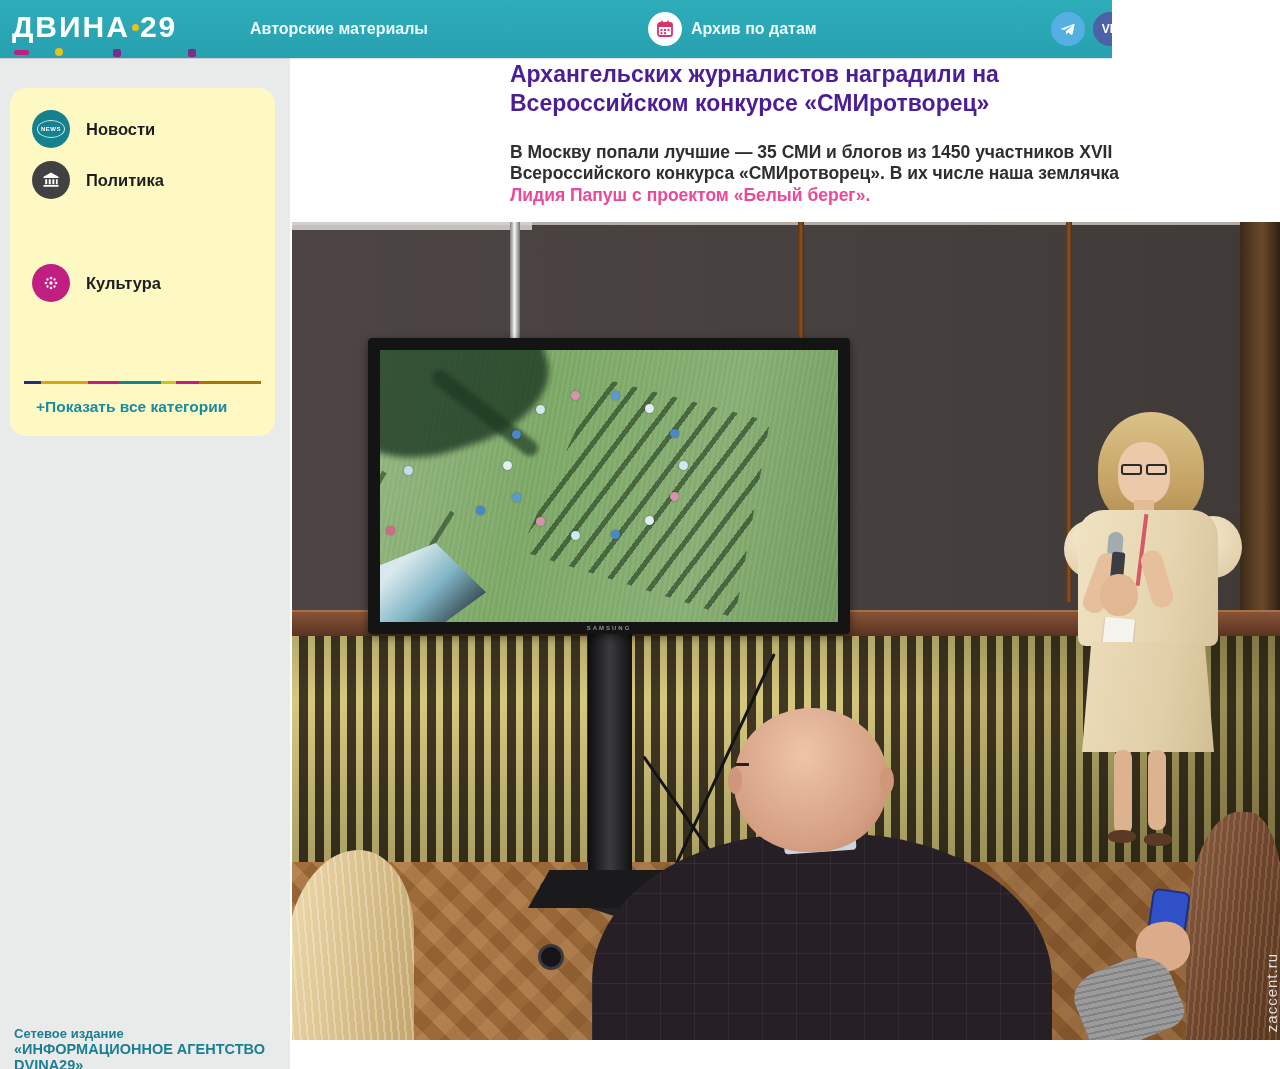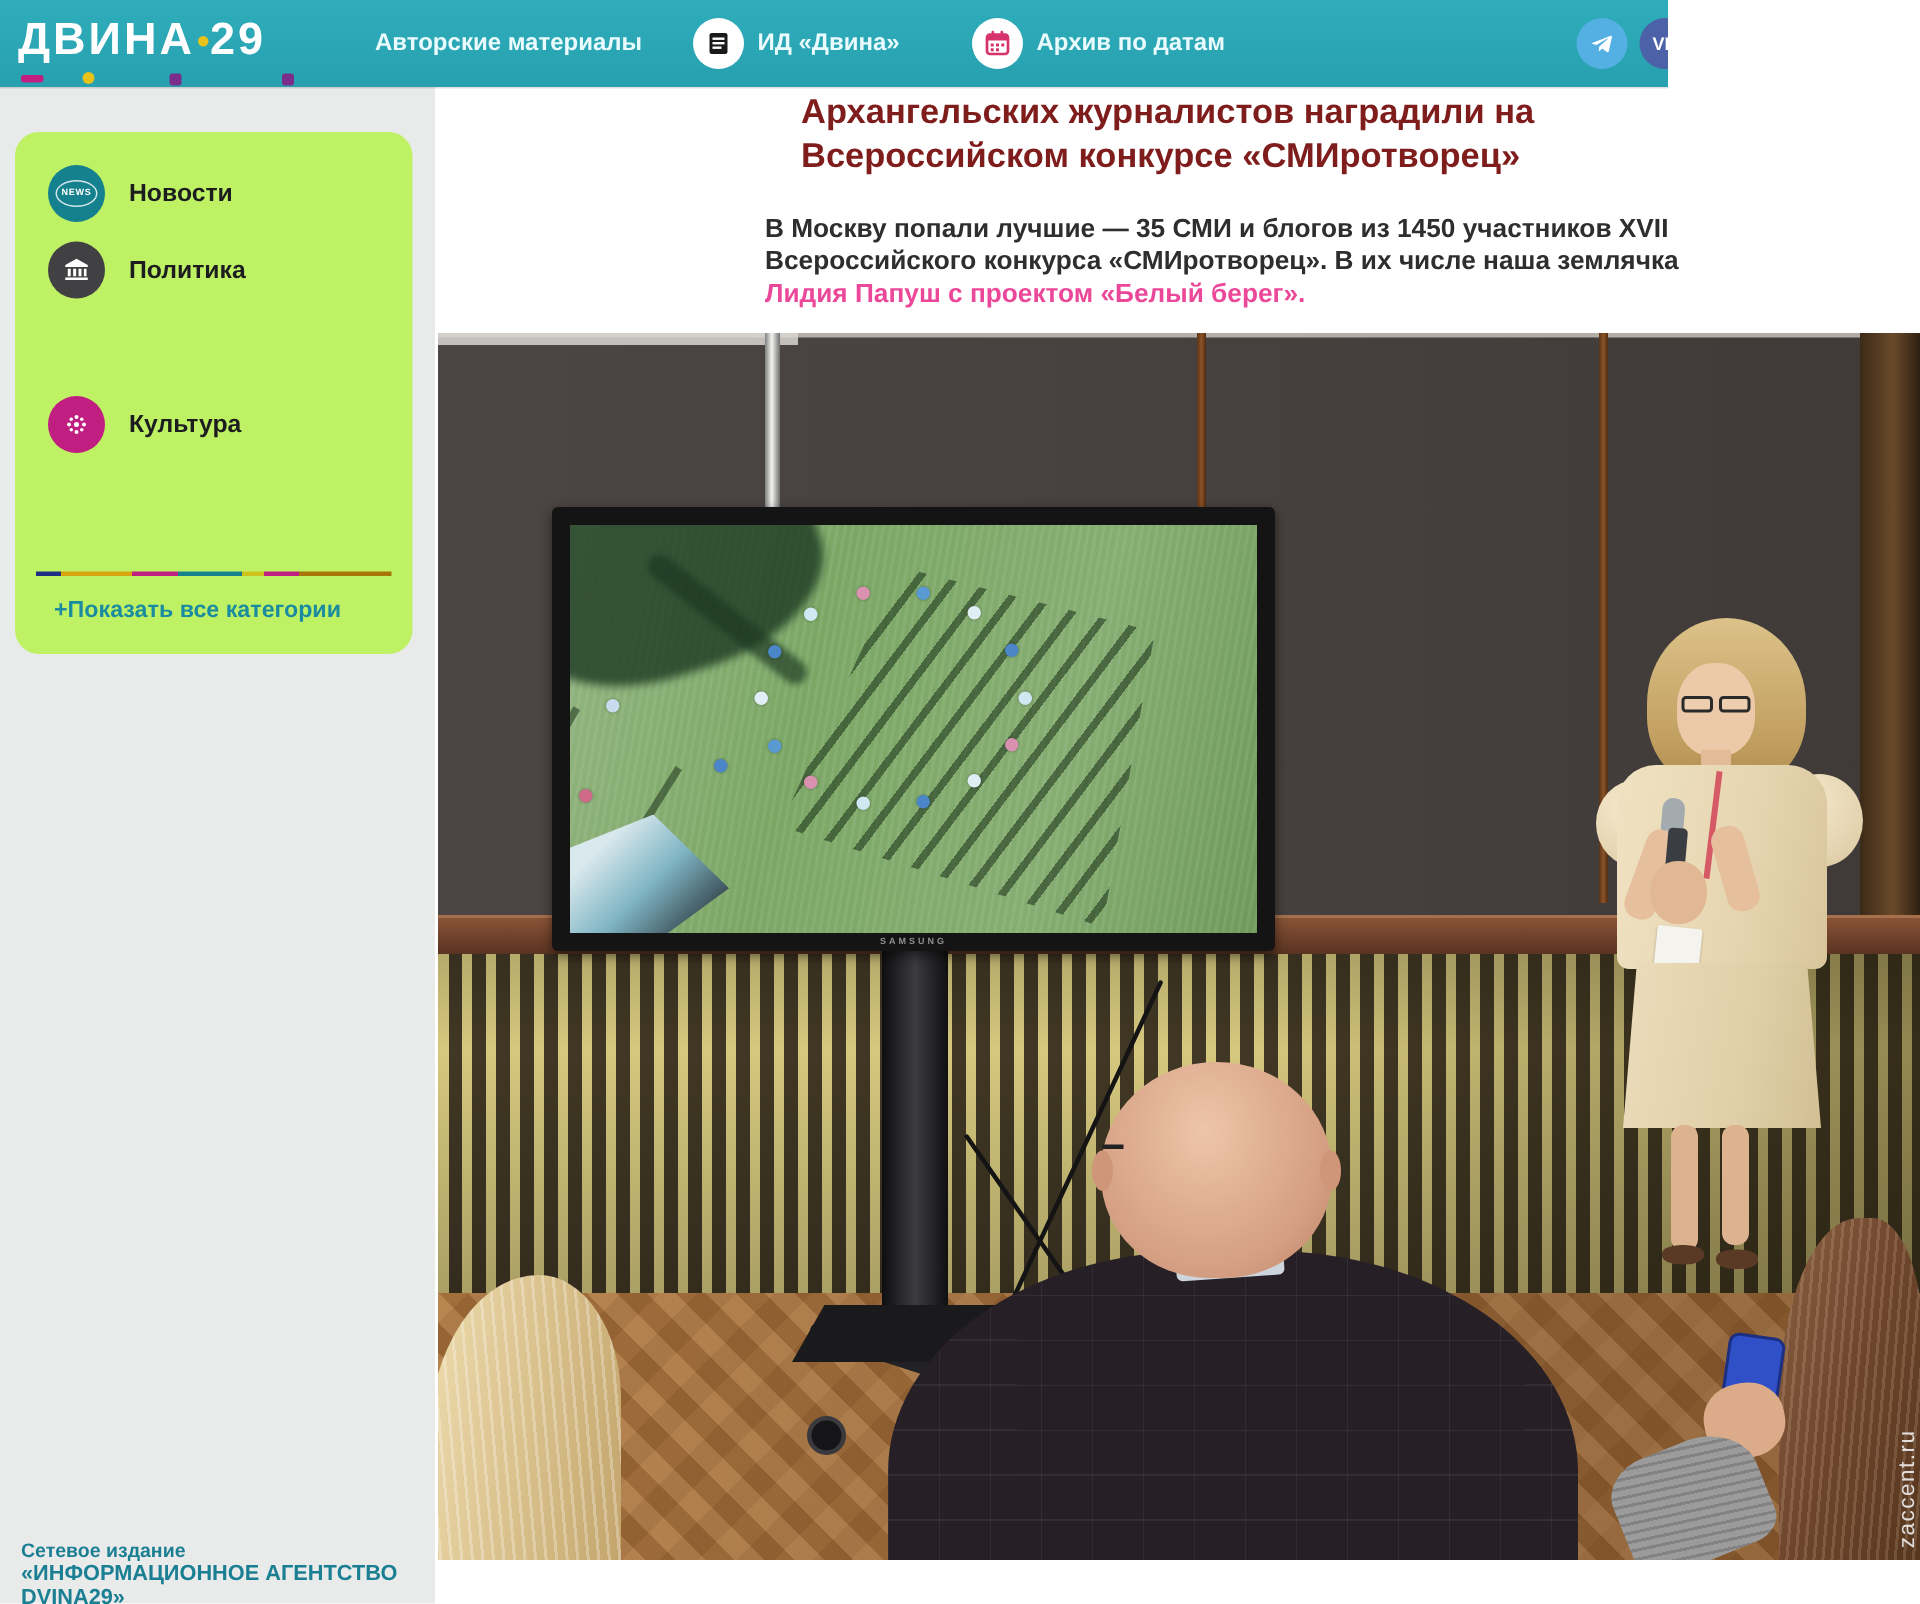--- a/index.html
+++ b/index.html
@@ -21,37 +21,37 @@
   .soc { position:absolute; top:12px; width:34px; height:34px; border-radius:50%;
     display:flex; align-items:center; justify-content:center; cursor:pointer; }
   .search-pill { position:absolute; left:1196px; top:11px; width:130px; height:36px;
     background:#fff; border-radius:18px; display:flex; align-items:center; padding-left:16px; gap:6px; }
   .search-pill input { border:none; outline:none; font-size:13px; color:#666; width:70px;
     font-family:"Liberation Sans",sans-serif; background:transparent; }
 
   
   #left-col { position:absolute; left:0; top:58px; width:290px; height:1011px; background:#e9eaea; }
   #sidebar-card { position:absolute; left:10px; top:30px; width:265px; height:348px;
-    background:#bef264; border-radius:16px; }
+    background:#fef9c3; border-radius:16px; }
   .side-item { position:absolute; left:22px; width:230px; height:38px; display:flex;
     align-items:center; gap:16px; cursor:pointer; }
   .side-icon { width:38px; height:38px; border-radius:50%; display:flex; align-items:center;
     justify-content:center; position:relative; flex:0 0 38px; }
   .side-label { font-size:16.5px; font-weight:700; color:#1d1d20; }
   .news-word { font-size:6px; font-weight:700; color:#fff; letter-spacing:.5px;
     border:1px solid rgba(255,255,255,.8); border-radius:50%; padding:5px 3px; }
   #cat-divider { position:absolute; left:14px; top:293px; width:237px; height:3px;
     background:linear-gradient(90deg,#1d2e83 0 7%,#d8a410 7% 27%,#c01e80 27% 40%,#15808e 40% 58%,
       #cfc21a 58% 64%,#c01e80 64% 74%,#a87408 74% 100%); }
   #show-all { position:absolute; left:26px; top:310px; font-size:15.5px; font-weight:700;
     color:#1b8ba0; cursor:pointer; }
 
   
   #article-title { position:absolute; left:510px; top:60px; width:575px; font-size:23px;
-    line-height:1.26; font-weight:800; color:#7f1d1d;margin-left:24px; }
+    line-height:1.26; font-weight:800; color:#4c1d95; }
   #article-lead { position:absolute; left:510px; top:142px; width:632px; font-size:17.5px;
     line-height:1.22; font-weight:700; color:#2e2e2e; }
   #article-lead .person { color:#ec4899; }
 
   
   #photo { position:absolute; left:292px; top:222px; width:988px; height:818px; overflow:hidden;
     background:#474041; }
   .wall { position:absolute; left:0; top:0; width:988px; height:392px;
     background:linear-gradient(90deg,#4c4543,#46403e 55%,#3f3a38); }
   .wall-sliver { position:absolute; left:0; top:0; width:988px; height:3px; background:#cfc9c2; opacity:.8; }
@@ -186,31 +186,20 @@
     <span class="dot" style="left:43px;top:38px;width:8px;height:8px;background:#e8c219;"></span>
     <span class="dot" style="left:101px;top:39px;width:8px;height:8px;border-radius:2px;background:#7b2d8b;"></span>
     <span class="dot" style="left:120px;top:14px;width:7px;height:7px;background:#e8c219;"></span>
     <span class="dot" style="left:176px;top:39px;width:8px;height:8px;border-radius:2px;background:#7b2d8b;"></span>
   </div>
 
   <div class="nav-item" style="left:250px;">
     <span>Авторские материалы</span>
   </div>
 
-  <div class="nav-item" style="left:462px;">
-    <span class="nav-circle">
-      <svg width="18" height="18" viewBox="0 0 18 18">
-          <rect x="3" y="2" width="12" height="14" rx="1.5" fill="#1a1a1a"></rect>
-          <rect x="5" y="5" width="8" height="1.6" fill="#fff"></rect>
-          <rect x="5" y="8" width="8" height="1.6" fill="#fff"></rect>
-          <rect x="5" y="11" width="6" height="1.6" fill="#fff"></rect>
-        </svg>
-    </span>
-    <span>ИД «Двина»</span>
-  </div>
 
   <div class="nav-item" style="left:648px;">
     <span class="nav-circle">
       <svg width="18" height="18" viewBox="0 0 18 18">
           <rect x="2" y="3" width="14" height="13" rx="2" fill="none" stroke="#d6336c" stroke-width="1.8"></rect>
           <rect x="2" y="3" width="14" height="4" fill="#d6336c"></rect>
           <rect x="5" y="0.5" width="1.8" height="4" rx="0.9" fill="#d6336c"></rect>
           <rect x="11" y="0.5" width="1.8" height="4" rx="0.9" fill="#d6336c"></rect>
           <g fill="#d6336c">
             <rect x="4.5" y="9" width="2" height="2"></rect>

